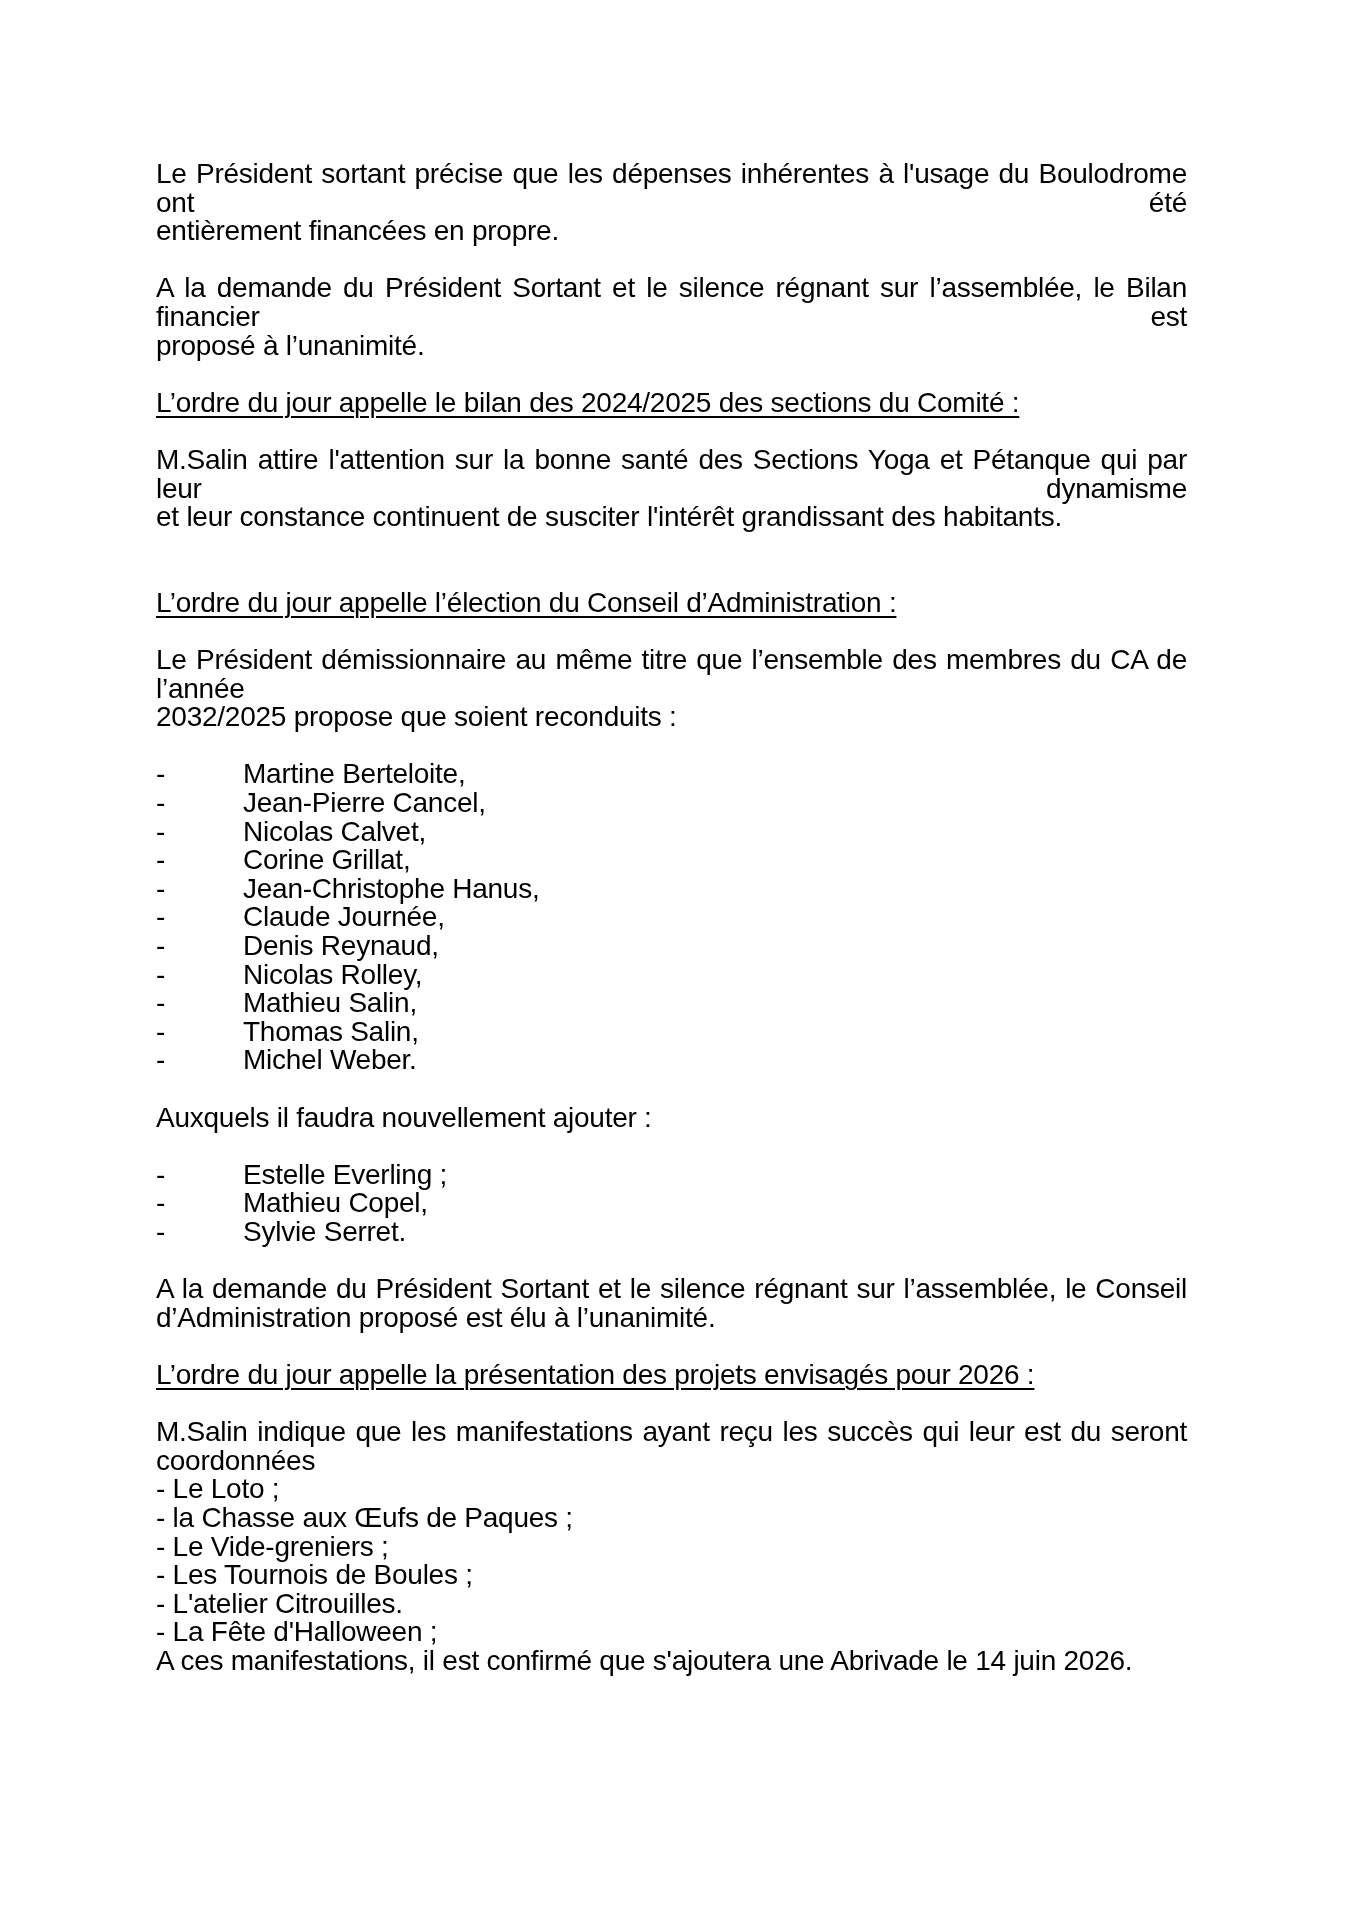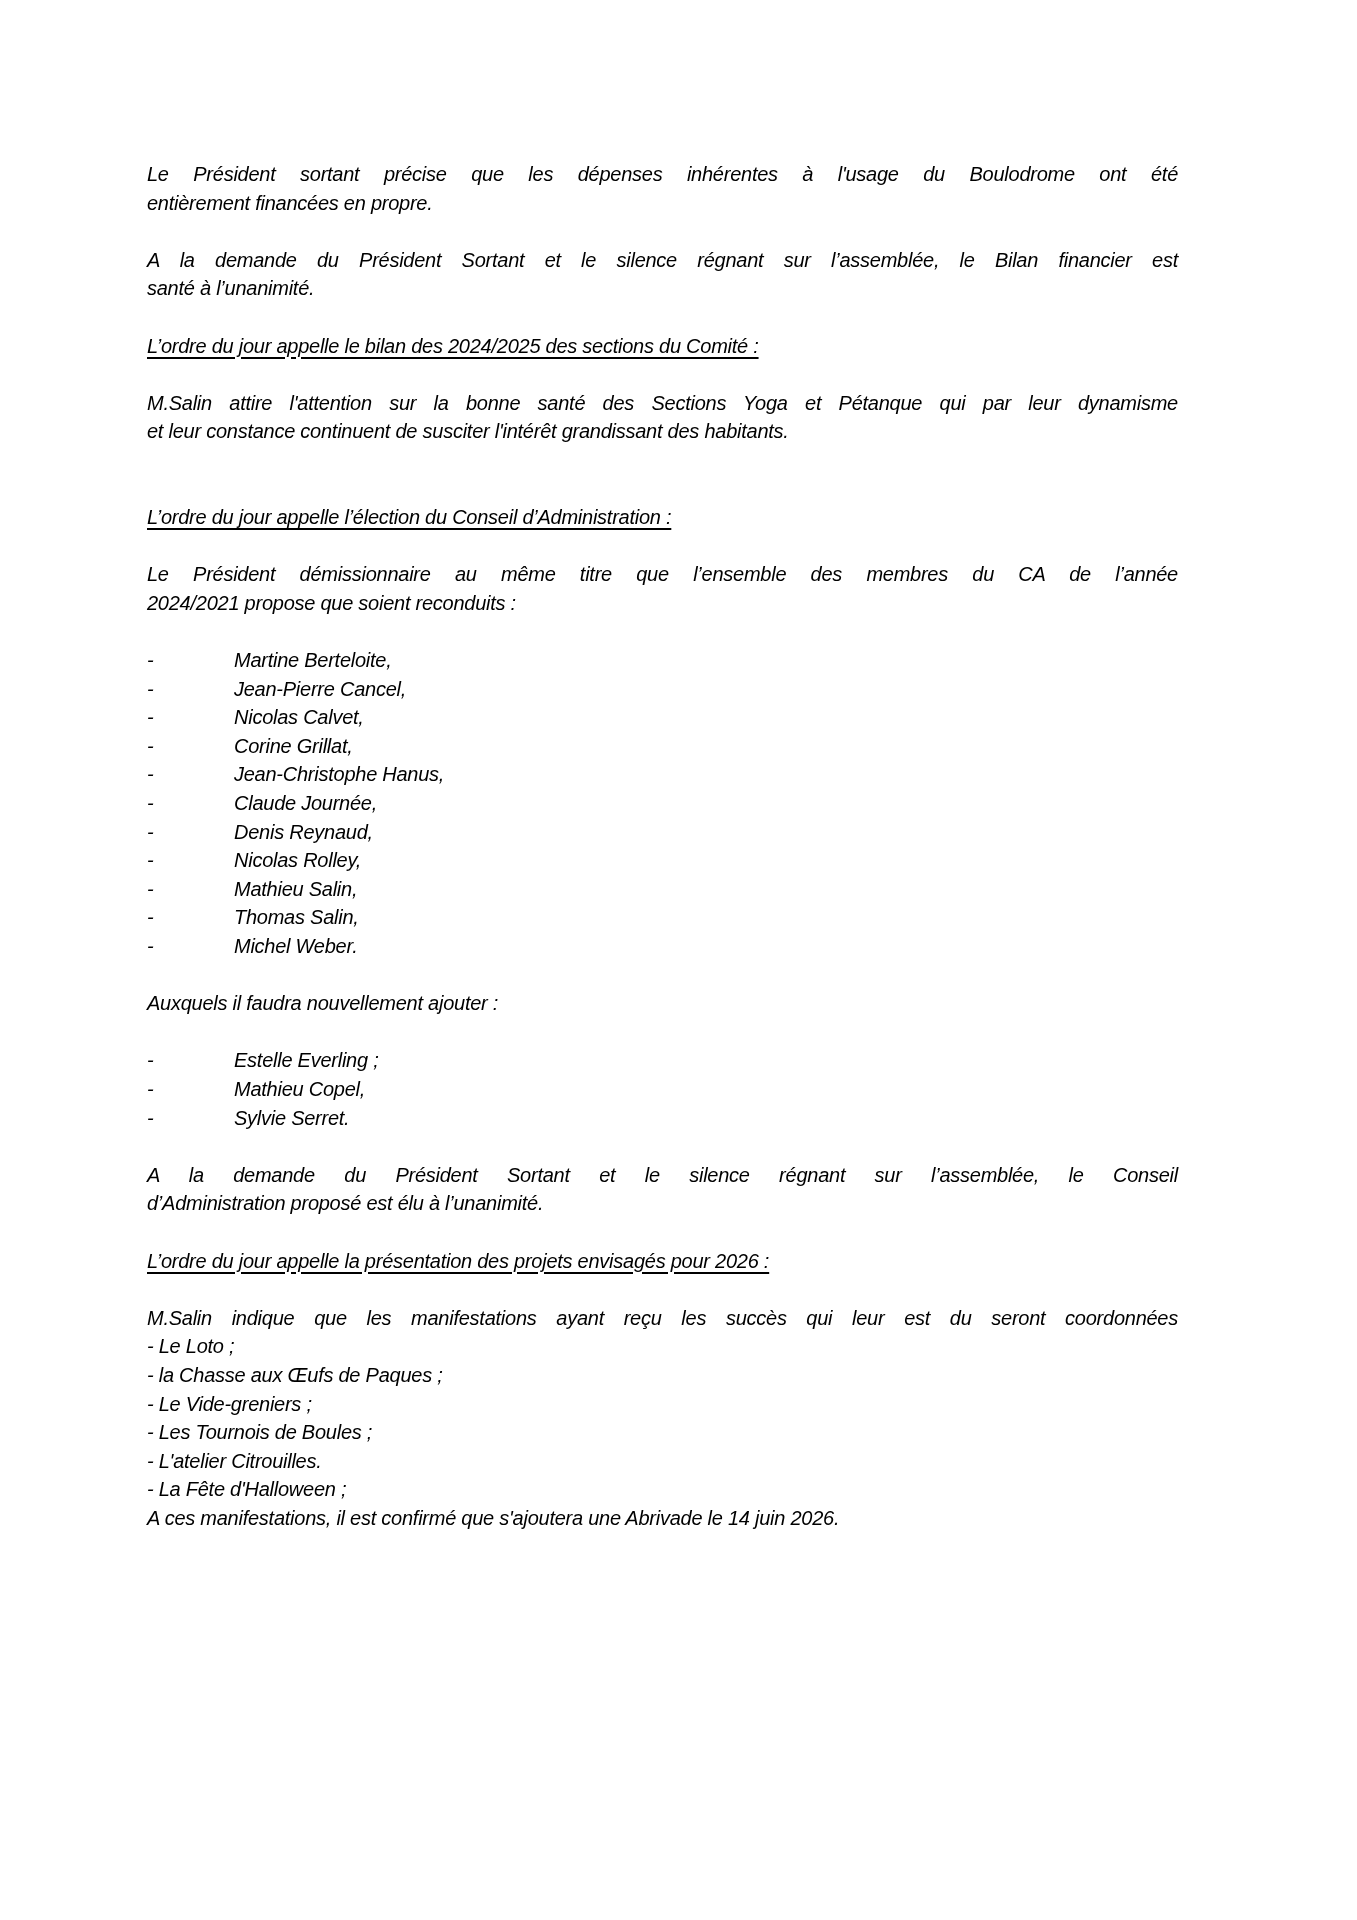--- a/index.html
+++ b/index.html
@@ -10,27 +10,26 @@
     width: 1357px;
     height: 1920px;
     position: relative;
     background: #ffffff;
     color: #000000;
     font-family: "Liberation Sans", sans-serif;
     overflow: hidden;
   }
   .doc {
     position: absolute;
-    left: 147px;
+    left: 156px;
     top: 160px;
     width: 1031px;
-    font-size: 20px;
+    font-size: 28px;
     line-height: 28.6px;
     letter-spacing: -0.25px;
-    font-style: italic;
   }
   .block { margin-bottom: 28.6px; }
   .spacer { height: 28.6px; }
   .line { min-height: 28.6px; }
   .line.fill {
     text-align: justify;
     text-align-last: justify;
   }
   .heading-text {
     text-decoration: underline;
@@ -44,38 +43,38 @@
 </head>
 <body style="background: rgb(255, 255, 255); color: rgb(0, 0, 0);">
 
 <div class="doc">
     <div class="block">
       <div class="line fill">Le Président sortant précise que les dépenses inhérentes à l'usage du Boulodrome ont été</div>
       <div class="line">entièrement financées en propre.</div>
     </div>
     <div class="block">
       <div class="line fill">A la demande du Président Sortant et le silence régnant sur l’assemblée, le Bilan financier est</div>
-      <div class="line">santé à l’unanimité.</div>
+      <div class="line">proposé à l’unanimité.</div>
     </div>
     <div class="block heading">
       <div class="line"><span class="heading-text">L’ordre du jour appelle le bilan des 2024/2025 des sections du Comité :</span></div>
     </div>
     <div class="block">
       <div class="line fill">M.Salin attire l'attention sur la bonne santé des Sections Yoga et Pétanque qui par leur dynamisme</div>
       <div class="line">et leur constance continuent de susciter l'intérêt grandissant des habitants.</div>
     </div>
     <div class="block">
     </div>
     <div class="spacer"></div>
     <div class="block heading">
       <div class="line"><span class="heading-text">L’ordre du jour appelle l’élection du Conseil d’Administration :</span></div>
     </div>
     <div class="block">
       <div class="line fill">Le Président démissionnaire au même titre que l’ensemble des membres du CA de l’année</div>
-      <div class="line">2024/2021 propose que soient reconduits :</div>
+      <div class="line">2032/2025 propose que soient reconduits :</div>
     </div>
     <div class="block">
       <div class="line dash-row">
         <span class="dash-cell">-</span>
         <span class="item-text">Martine Berteloite,</span>
       </div>
       <div class="line dash-row">
         <span class="dash-cell">-</span>
         <span class="item-text">Jean-Pierre Cancel,</span>
       </div>

